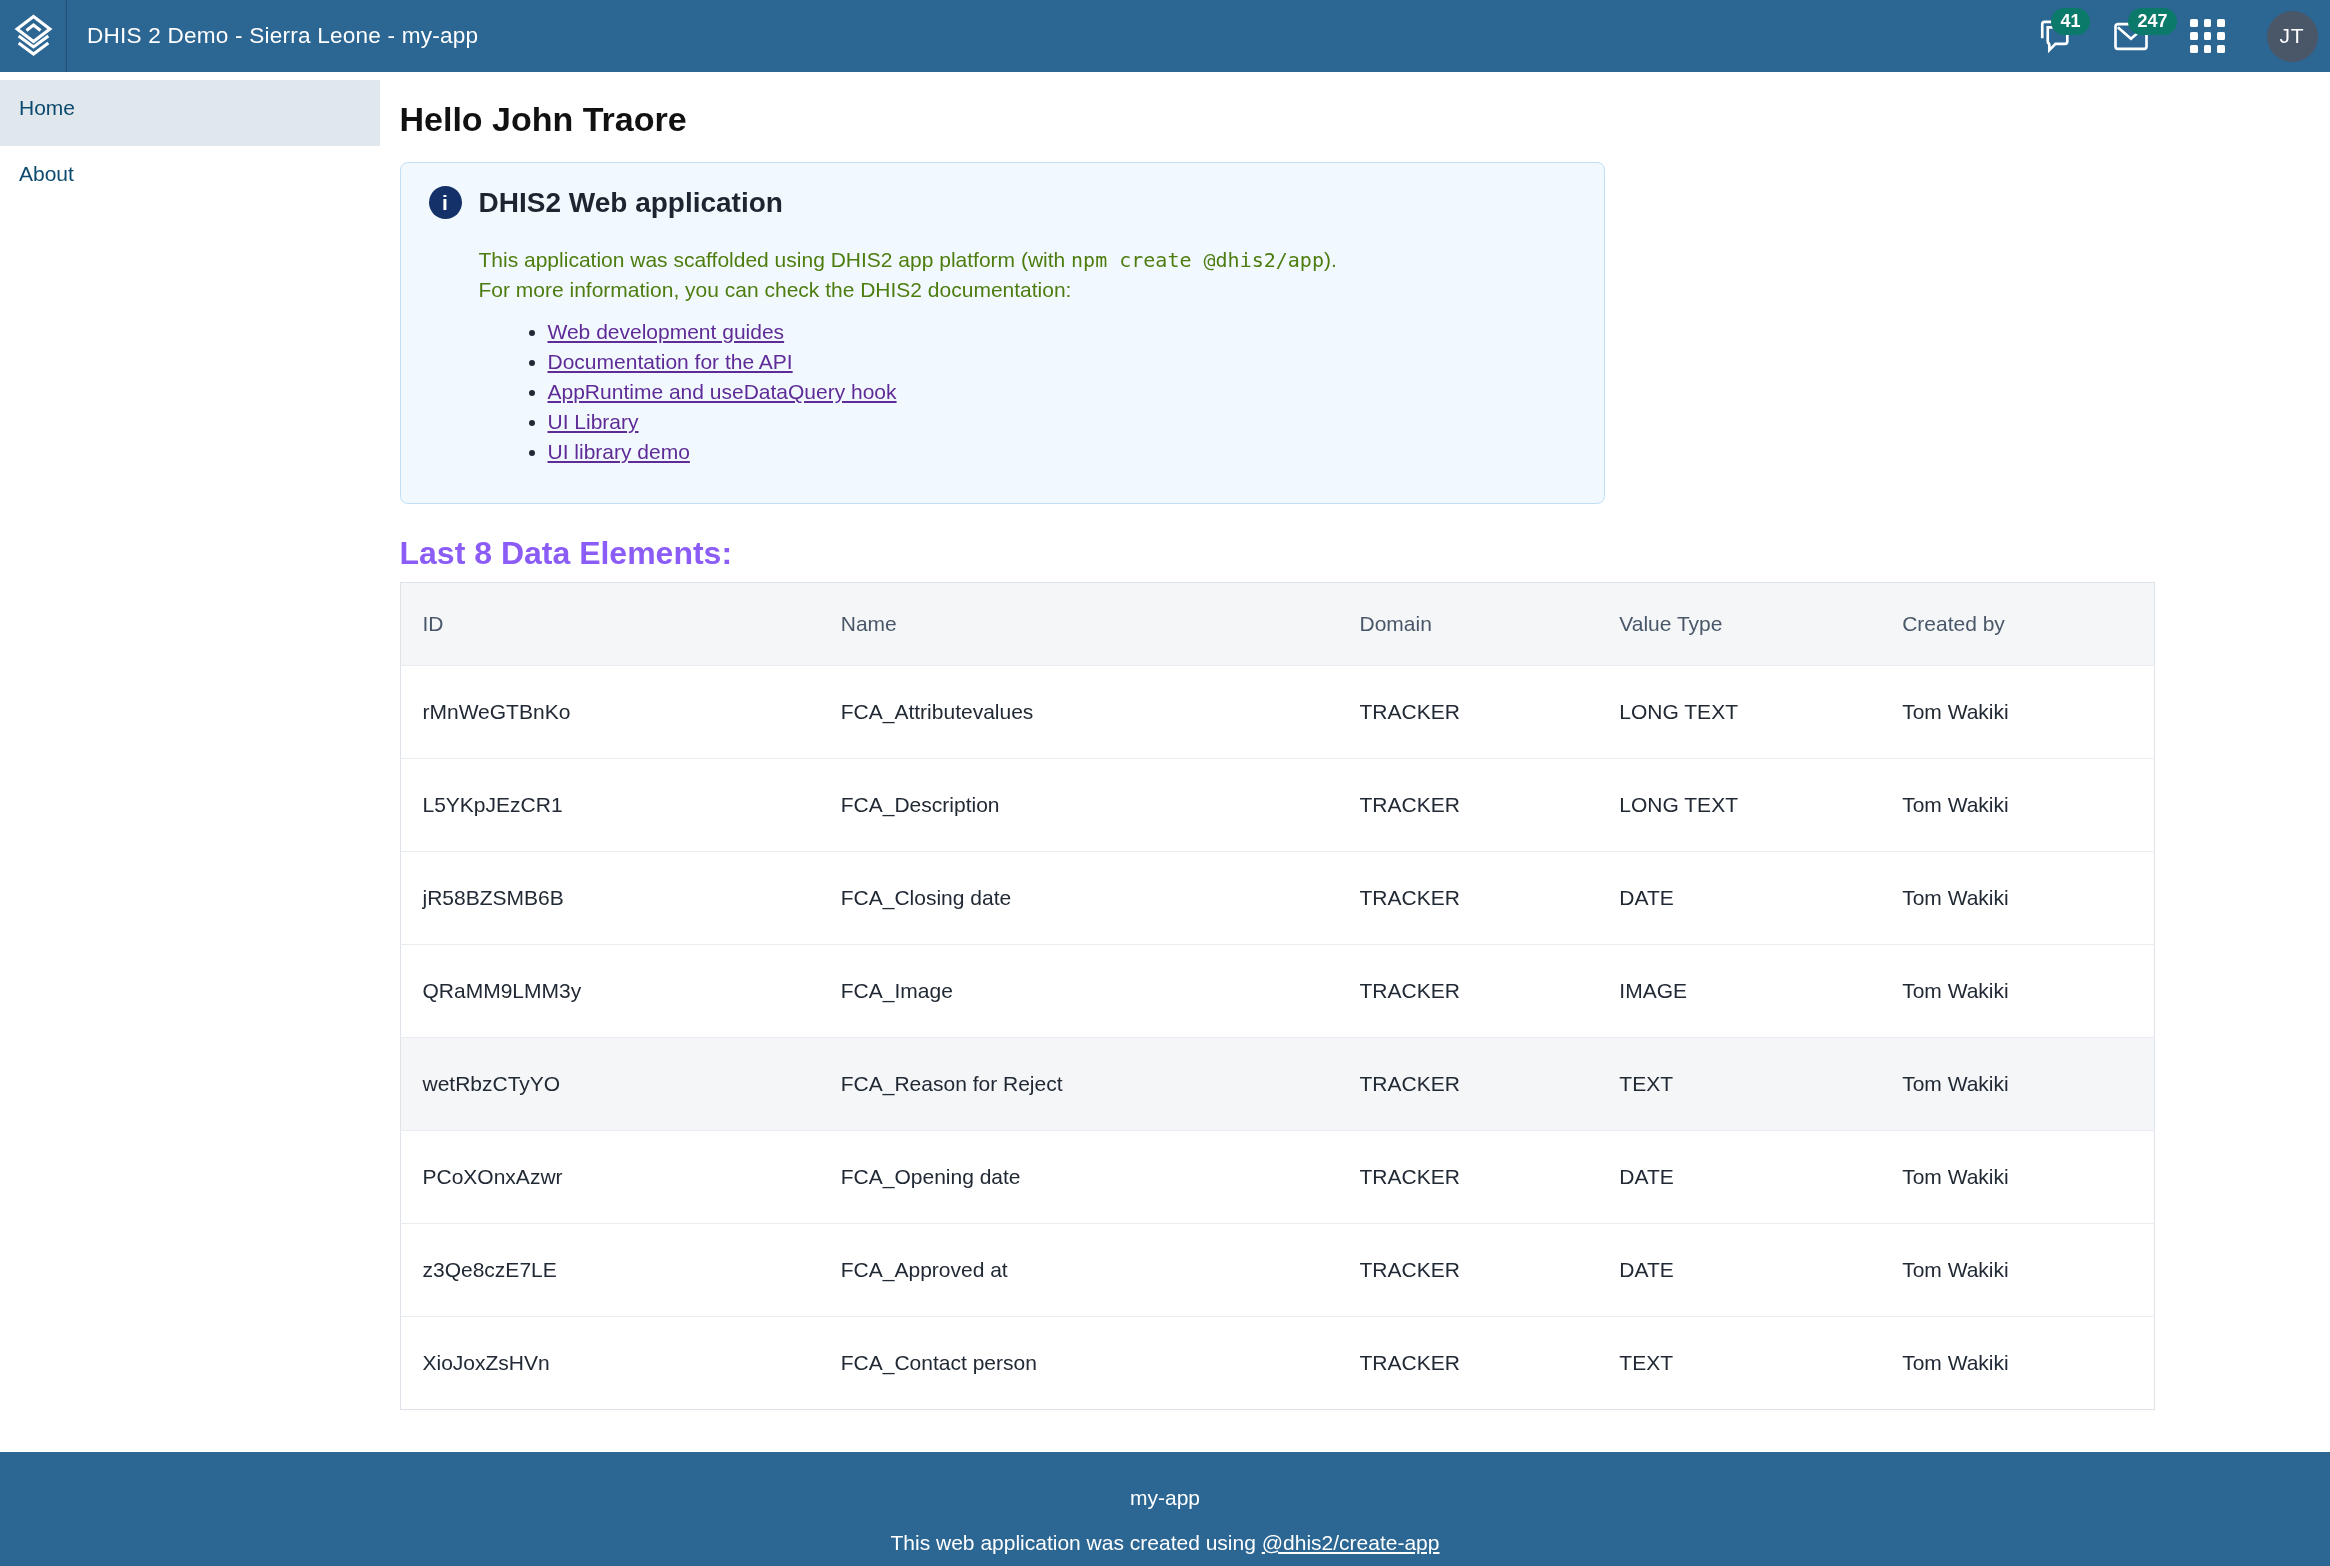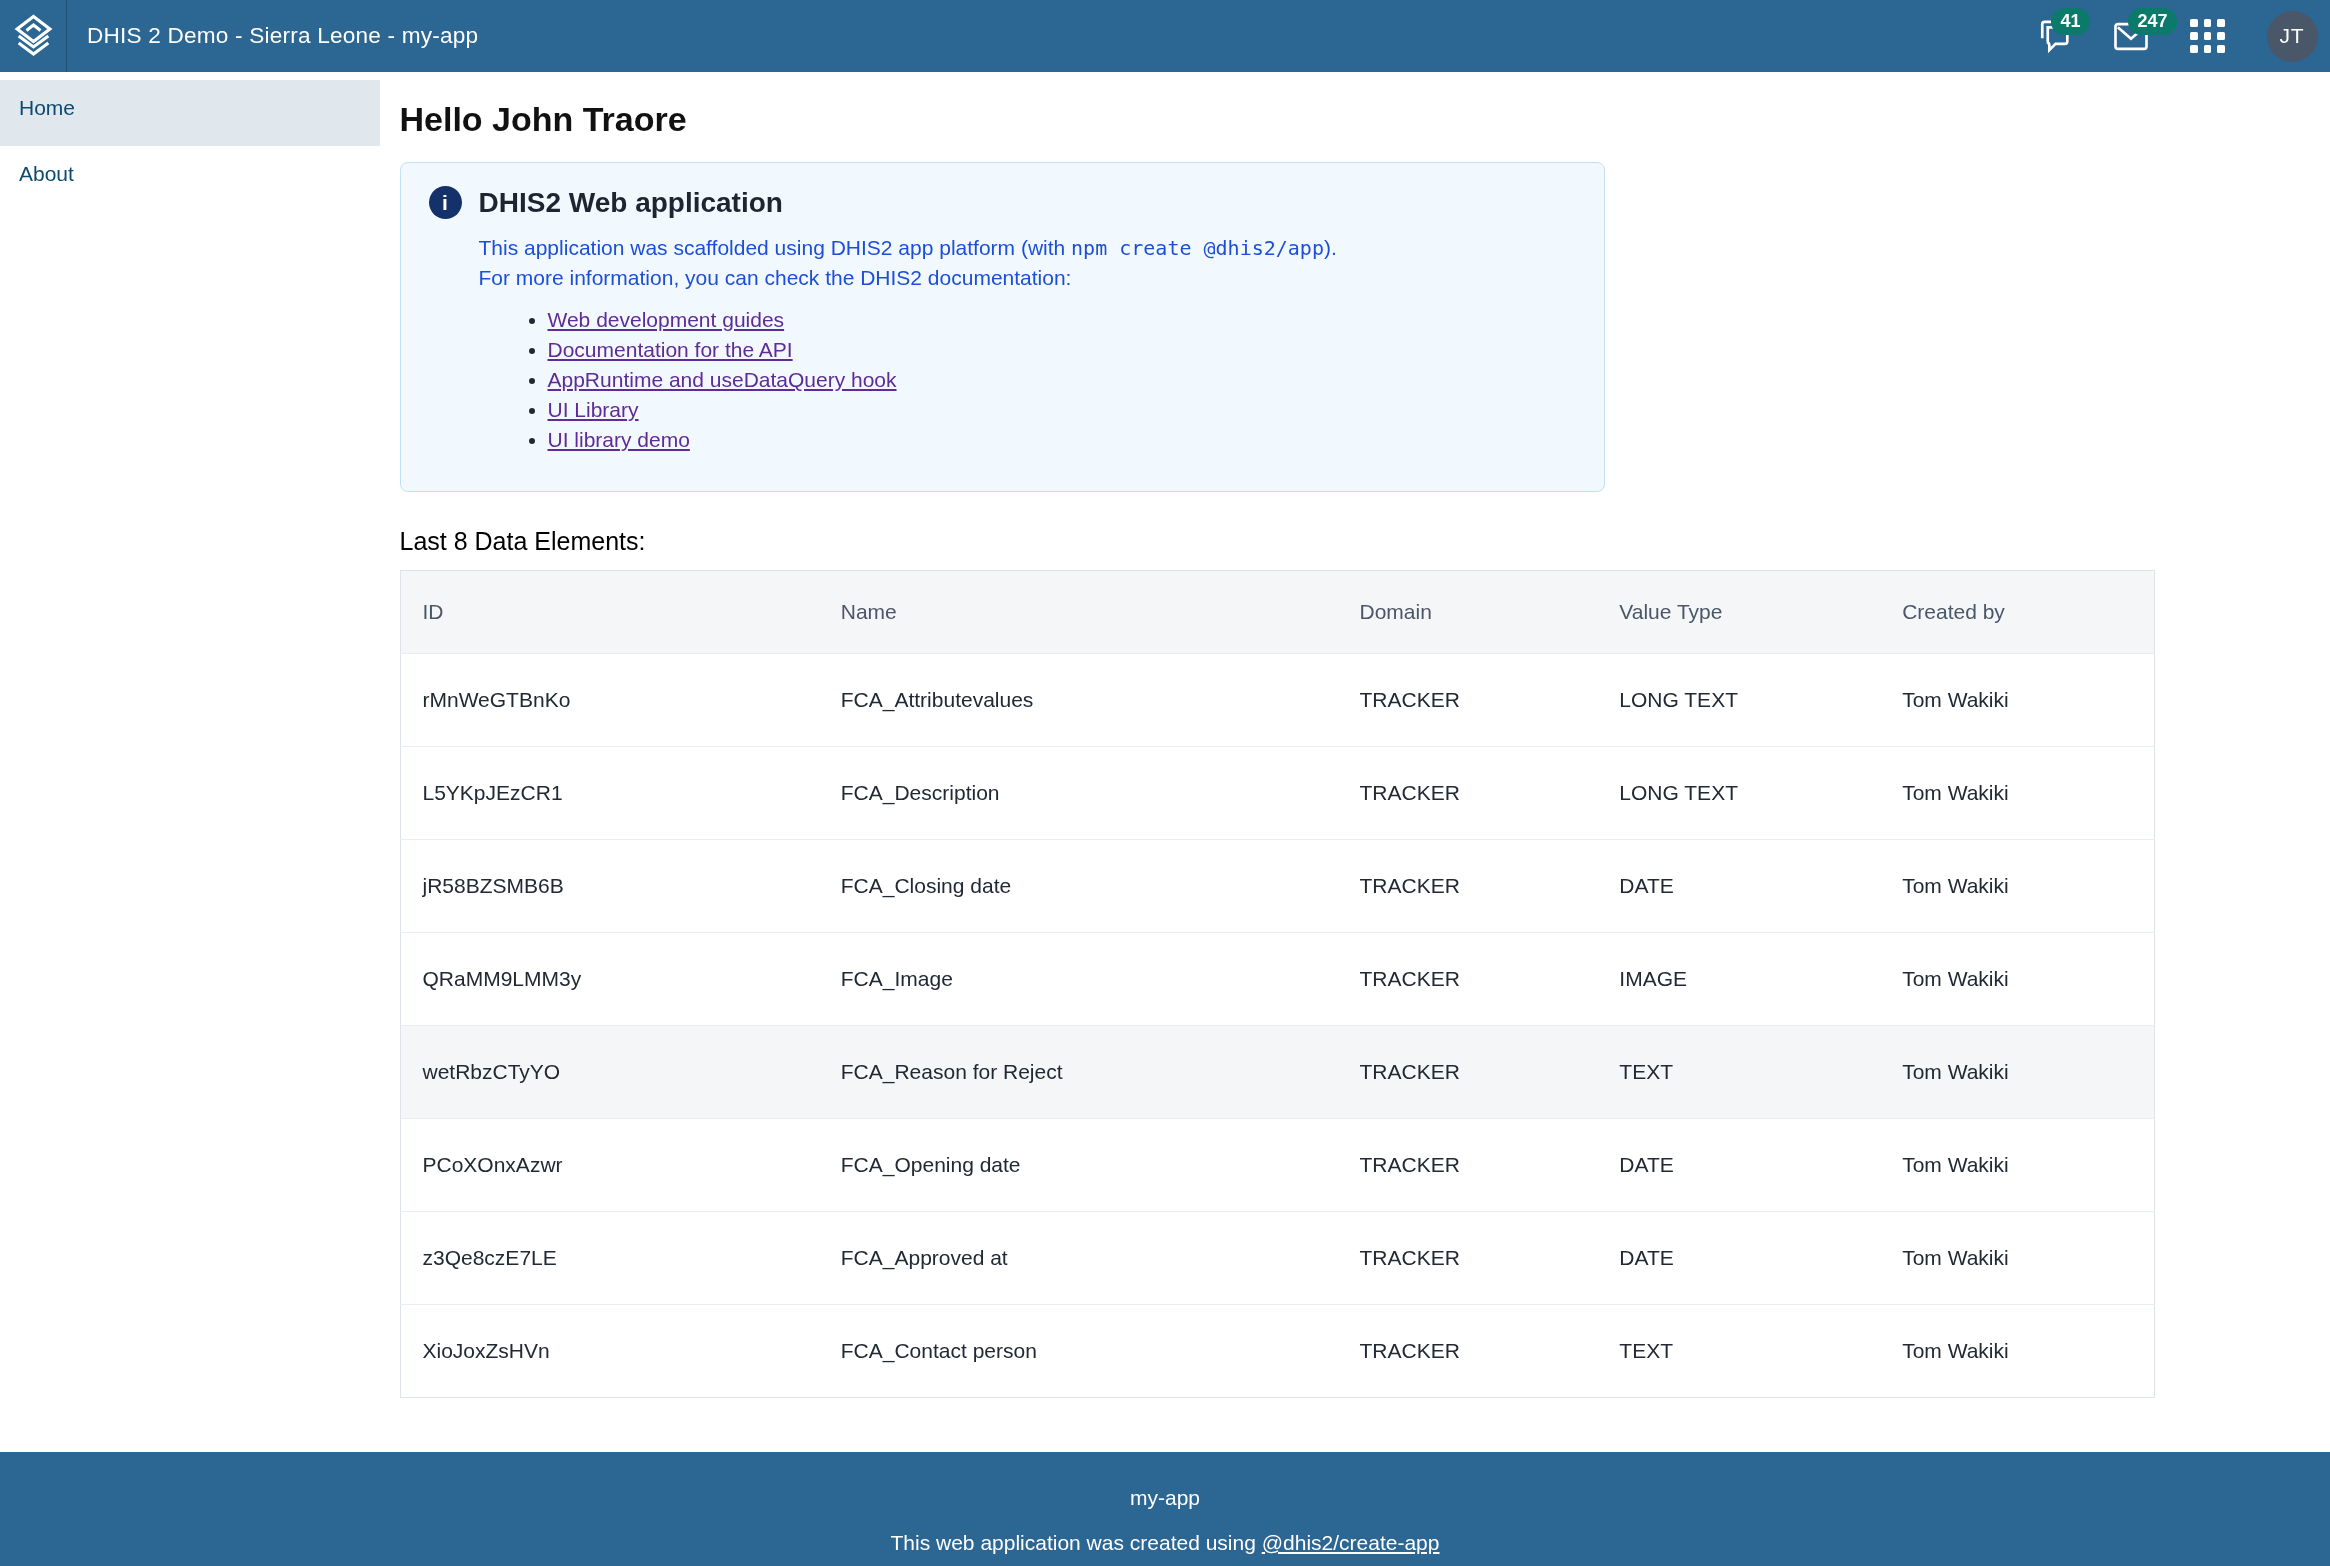--- a/index.html
+++ b/index.html
@@ -52,27 +52,27 @@
     background:#f2f9fe;border:0.8px solid #c2e0f5;border-radius:7.8px;
     padding:23.4px 28px 36px 28px;
   }
   .notice-head{display:flex;align-items:center;gap:17px;}
   .info-icon{
     width:33px;height:33px;border-radius:50%;background:#143269;color:#fff;
     display:flex;align-items:center;justify-content:center;
     font-size:21px;font-weight:700;flex:0 0 33px;
   }
   .notice-title{font-size:28px;font-weight:700;color:#1c2530;}
-  .notice-para{margin:14px 0 0 50px;font-size:21px;line-height:30px;color:#1d4ed8;}
+  .notice-para{margin:26px 0 0 50px;font-size:21px;line-height:30px;color:#4d7c0f;}
   .notice-para code{font-family:"DejaVu Sans Mono",monospace;font-size:20px;}
   ul.links{margin:12px 0 0;padding:0 0 0 119px;list-style:disc;}
   ul.links li{font-size:21px;line-height:30px;color:#212934;}
   ul.links a{color:#5e2b97;text-decoration:underline;cursor:pointer;}
 
-  h2.table-heading{margin:31px 0 9.4px;font-size:25px;line-height:37px;color:#000000;font-weight:400;}
+  h2.table-heading{margin:31px 0 9.4px;font-size:32px;line-height:37px;color:#8b5cf6;font-weight:700;}
 
   
   table.data{
     width:1755px;border-collapse:collapse;background:#fff;
     font-size:21px;color:#212934;border:0.8px solid #dde3e8;margin-top:8px;
   }
   table.data thead th{
     background:#f4f6f8;text-align:left;font-weight:400;color:#4a5768;
     height:83px;padding:0 0 0 22px;box-sizing:border-box;
   }

